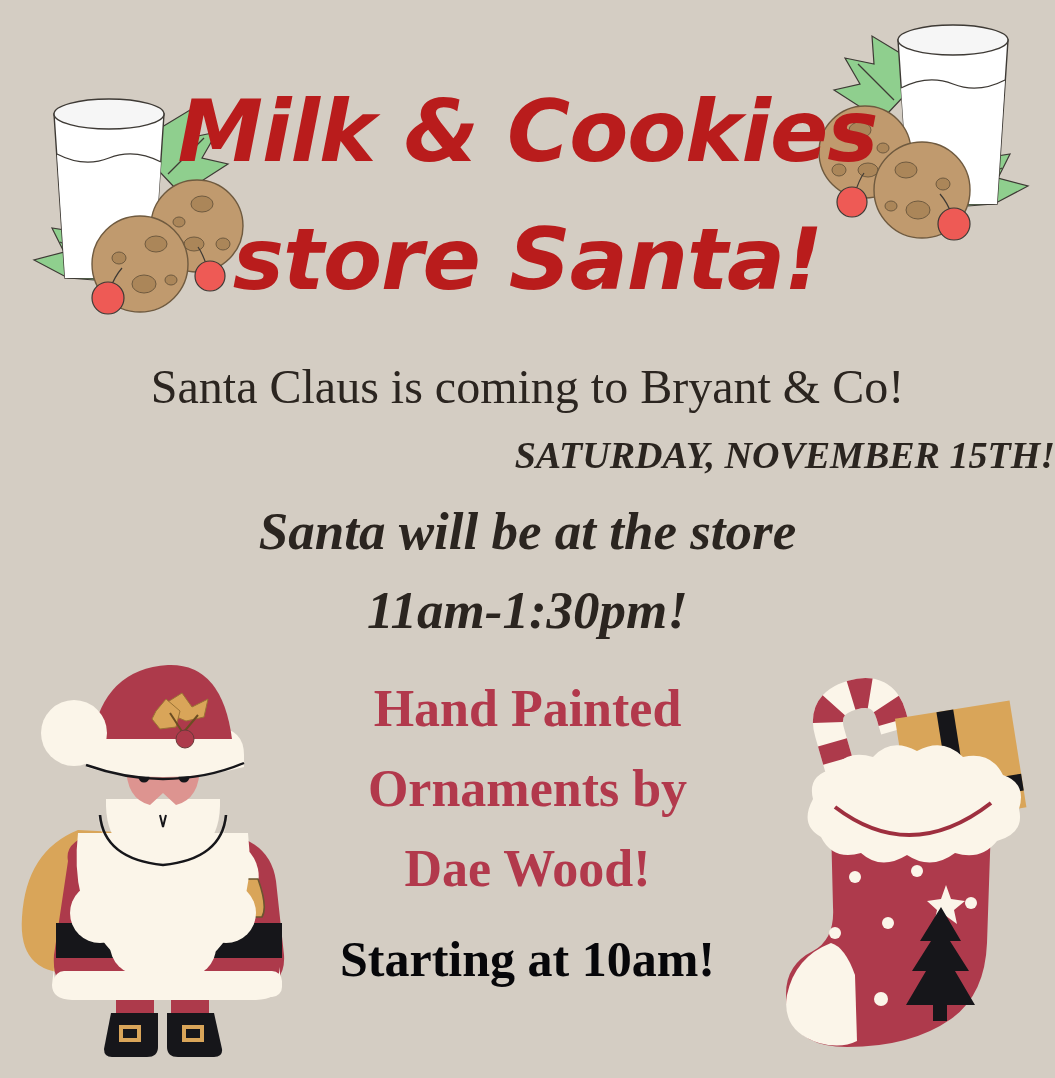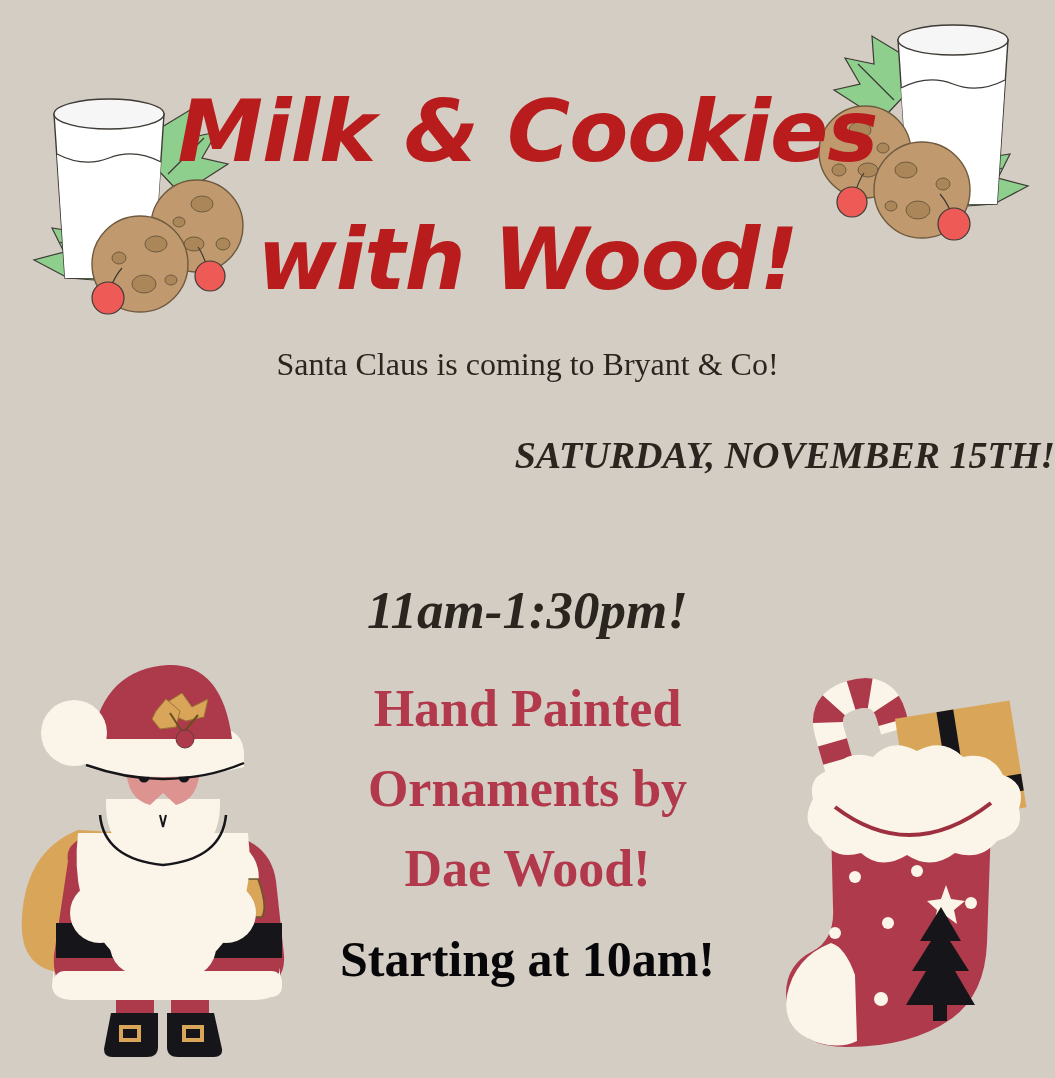--- a/index.html
+++ b/index.html
@@ -43,22 +43,22 @@
     position: absolute;
     left: 0;
     width: 1055px;
     text-align: center;
     color: #2b2520;
     line-height: 1;
     white-space: nowrap;
   }
 
   #line-coming {
-    top: 348px;
-    font-size: 32px;
+    top: 363px;
+    font-size: 48px;
     font-family: "Liberation Serif", serif;
   }
   #line-date {
     top: 436px;
     font-size: 38px;
     font-weight: 700;
     font-style: italic;
     font-family: "Liberation Serif", serif;
     text-align: right;
   }
@@ -177,24 +177,25 @@
         <ellipse cx="159" cy="188" rx="6" ry="5" fill="#ab8659" stroke="#6f5a3f" stroke-width="1"></ellipse>
         <path d="M98 197 Q103 184 110 176" stroke="#3e3a35" stroke-width="1.2" fill="none"></path>
         <circle cx="96" cy="206" r="16" fill="#ee5a55" stroke="#3e3a35" stroke-width="1.2"></circle>
         <path d="M195 175 Q191 162 186 155" stroke="#3e3a35" stroke-width="1.2" fill="none"></path>
         <circle cx="198" cy="184" r="15" fill="#ee5a55" stroke="#3e3a35" stroke-width="1.2"></circle>
       </g>
     </svg>
   </div>
 
   <div class="title-line" id="title-line-1">Milk &amp; Cookies</div>
-  <div class="title-line" id="title-line-2">with Wood!</div>
+  <div class="title-line" id="title-line-2">store Santa!</div>
 
   <div class="body-line" id="line-coming">Santa Claus is coming to Bryant &amp; Co!</div>
   <div class="body-line" id="line-date">SATURDAY, NOVEMBER 15TH!</div>
+  <div class="body-line" id="line-store">Santa will be at the store</div>
   <div class="body-line" id="line-hours">11am-1:30pm!</div>
 
   <div class="red-line" id="line-hand">Hand Painted</div>
   <div class="red-line" id="line-orn">Ornaments by</div>
   <div class="red-line" id="line-dae">Dae Wood!</div>
 
   <div id="line-starting">Starting at 10am!</div>
 
   <div class="art" id="art-santa">
     <svg width="310" height="415" viewBox="0 0 310 415">

